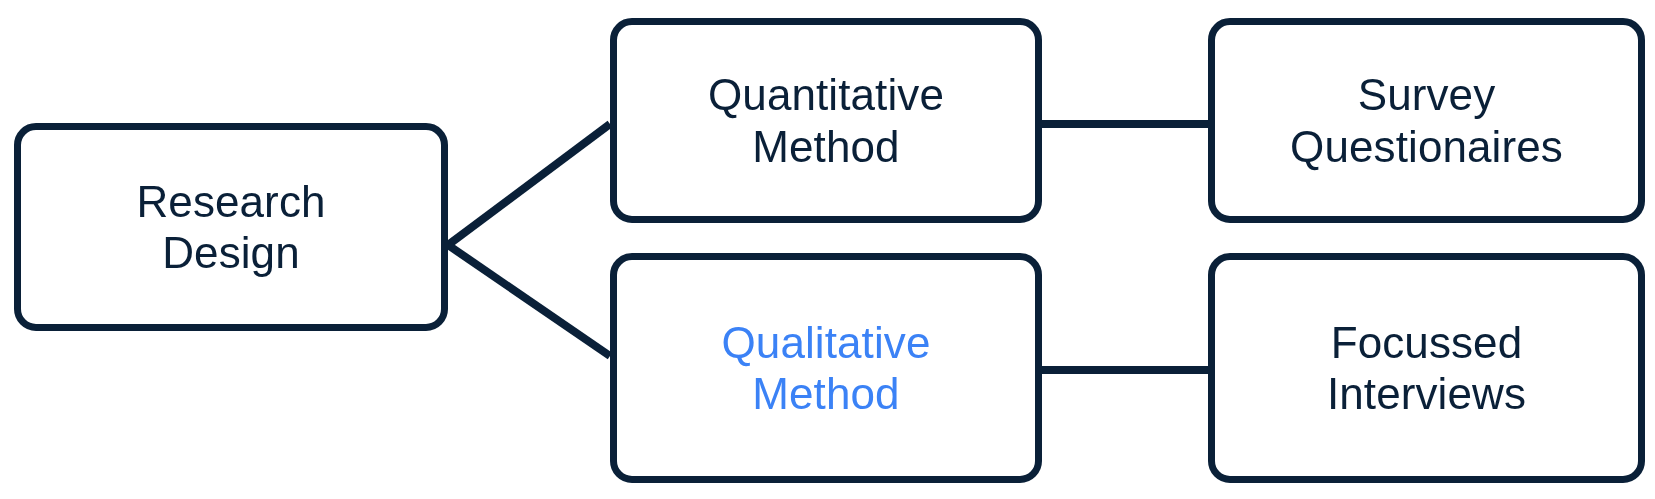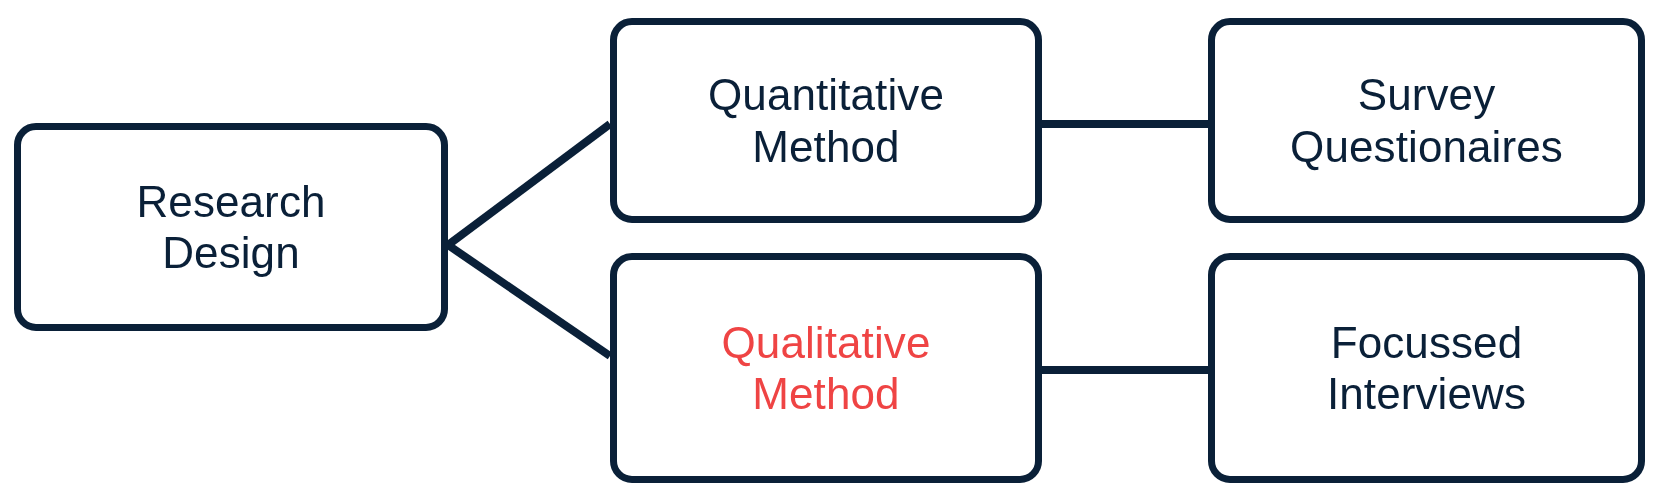--- a/index.html
+++ b/index.html
@@ -94,21 +94,21 @@
   <div class="node" id="node-research-design" style="border-color: rgb(10, 32, 56); border-width: 7px; border-radius: 22px; color: rgb(10, 32, 56); font-size: 44px;">
     <span class="node-label">Research
 Design</span>
   </div>
 
   <div class="node" id="node-quantitative-method" style="border-color: rgb(10, 32, 56); border-width: 7px; border-radius: 22px; color: rgb(10, 32, 56); font-size: 44px;">
     <span class="node-label">Quantitative
 Method</span>
   </div>
 
-  <div class="node" id="node-qualitative-method" style="border-color: rgb(10, 32, 56); border-width: 7px; border-radius: 22px; color: #ef4444; font-size: 44px;">
+  <div class="node" id="node-qualitative-method" style="border-color: rgb(10, 32, 56); border-width: 7px; border-radius: 22px; color: #3b82f6; font-size: 44px;">
     <span class="node-label">Qualitative
 Method</span>
   </div>
 
   <div class="node" id="node-focussed-interviews" style="border-color: rgb(10, 32, 56); border-width: 7px; border-radius: 22px; color: rgb(10, 32, 56); font-size: 44px;">
     <span class="node-label">Focussed
 Interviews</span>
   </div>
 
   <div class="node" id="node-survey-questionaires" style="border-color: rgb(10, 32, 56); border-width: 7px; border-radius: 22px; color: rgb(10, 32, 56); font-size: 44px;">

